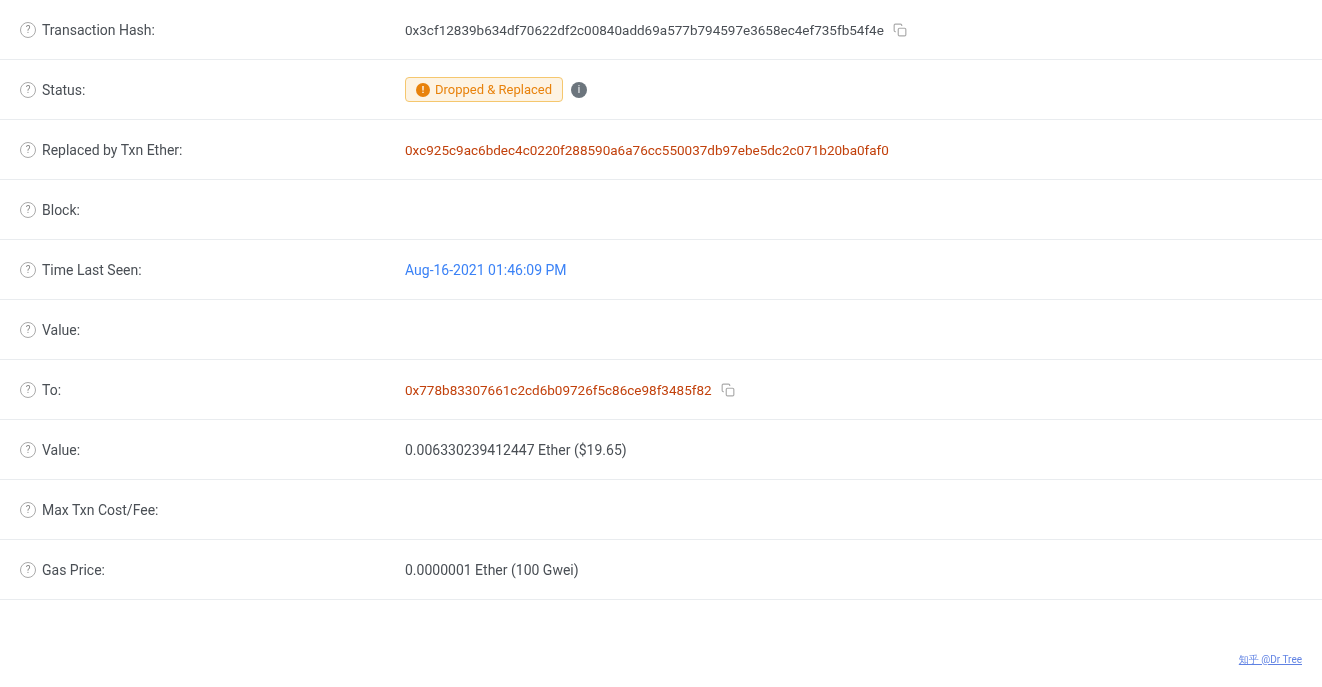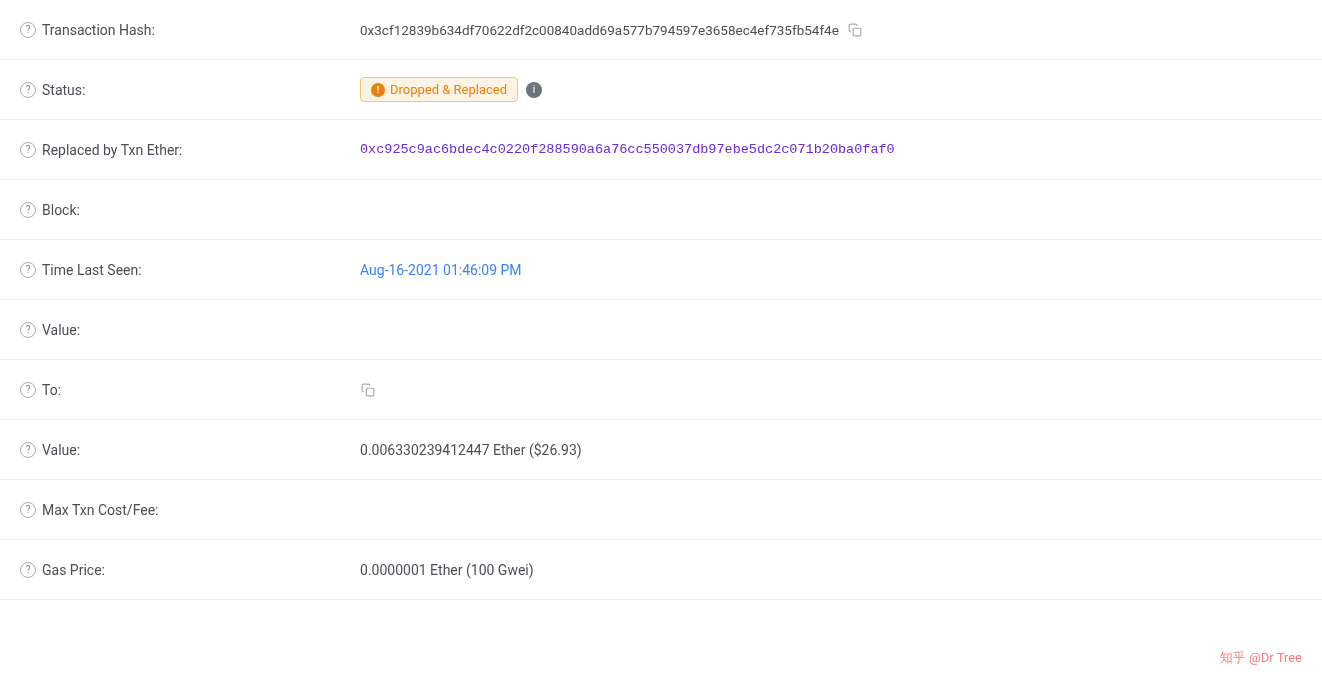--- a/index.html
+++ b/index.html
@@ -31,39 +31,39 @@
       font-size: 14px;
     }
     .value-col {
       flex: 1;
       display: flex;
       align-items: center;
       gap: 8px;
       font-size: 14px;
       color: #4a4f55;
       word-break: break-all;
+      margin-left: 45px;
     }
     .help-icon {
       width: 16px;
       height: 16px;
       border-radius: 50%;
       border: 1px solid #aaa;
       display: inline-flex;
       align-items: center;
       justify-content: center;
       font-size: 10px;
       color: #888;
       flex-shrink: 0;
       cursor: pointer;
     }
     .hash-link {
-      color: #6d28d9;
+      color: #c2410c;
       text-decoration: none;
       font-size: 13.5px;
-      font-family: Liberation Mono, monospace;
     }
     .copy-icon {
       width: 16px;
       height: 16px;
       cursor: pointer;
       color: #aaa;
       flex-shrink: 0;
       display: inline-flex;
       align-items: center;
       justify-content: center;
@@ -105,23 +105,24 @@
       cursor: pointer;
       flex-shrink: 0;
     }
     .gray-text {
       color: #3b82f6;
     }
     .watermark {
       position: fixed;
       bottom: 20px;
       right: 20px;
-      color: #ef4444;
-      font-size: 13px;
+      color: #1d4ed8;
+      font-size: 10px;
       opacity: 0.7;
+      text-decoration: underline;
     }
   </style>
 </head>
 <body>
 
 <div class="container">
 
   <div class="row">
     <div class="label-col">
       <span class="help-icon">?</span>
@@ -185,36 +186,37 @@
       <span>Value:</span>
     </div>
   </div>
 
   <div class="row">
     <div class="label-col">
       <span class="help-icon">?</span>
       <span>To:</span>
     </div>
     <div class="value-col">
+      <a class="hash-link" href="#">0x778b83307661c2cd6b09726f5c86ce98f3485f82</a>
       <span class="copy-icon">
         <svg width="14" height="14" viewBox="0 0 24 24" fill="none" stroke="#aaa" stroke-width="2">
             <rect x="9" y="9" width="13" height="13" rx="2"></rect>
             <path d="M5 15H4a2 2 0 0 1-2-2V4a2 2 0 0 1 2-2h9a2 2 0 0 1 2 2v1"></path>
           </svg>
       </span>
     </div>
   </div>
 
   <div class="row">
     <div class="label-col">
       <span class="help-icon">?</span>
       <span>Value:</span>
     </div>
     <div class="value-col">
-      <span>0.006330239412447 Ether ($26.93)</span>
+      <span>0.006330239412447 Ether ($19.65)</span>
     </div>
   </div>
 
   <div class="row">
     <div class="label-col">
       <span class="help-icon">?</span>
       <span>Max Txn Cost/Fee:</span>
     </div>
   </div>
 

